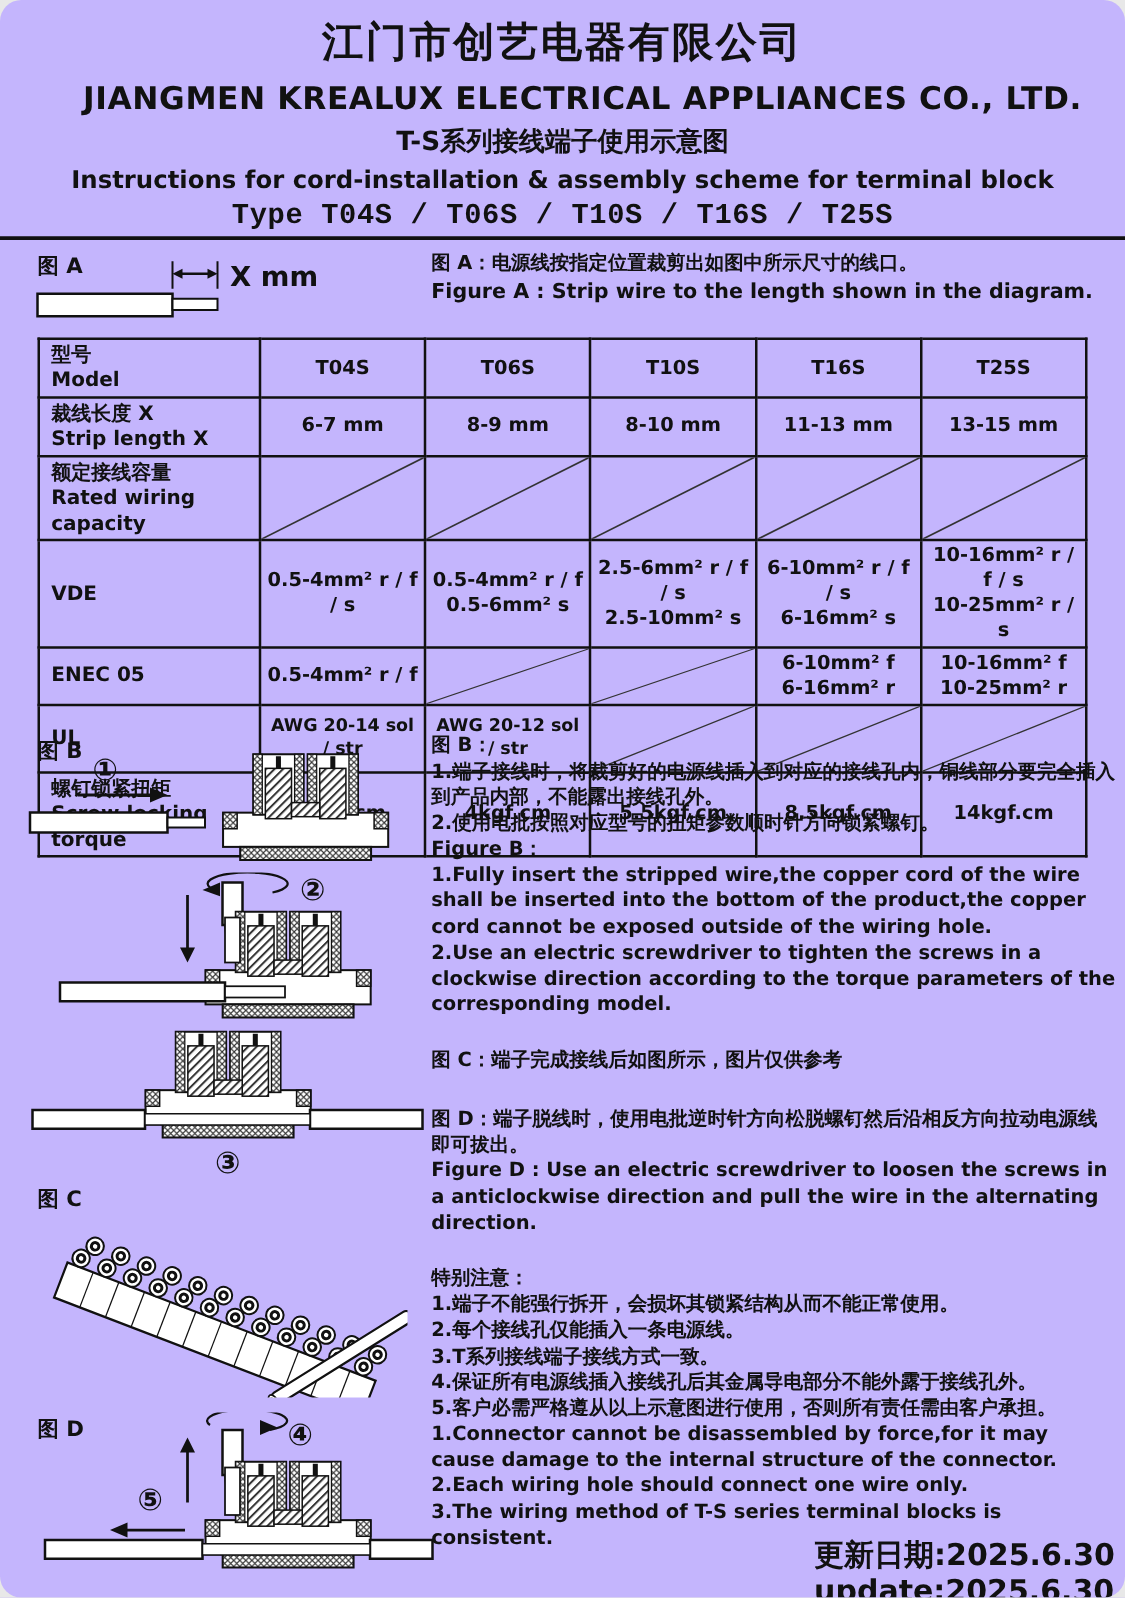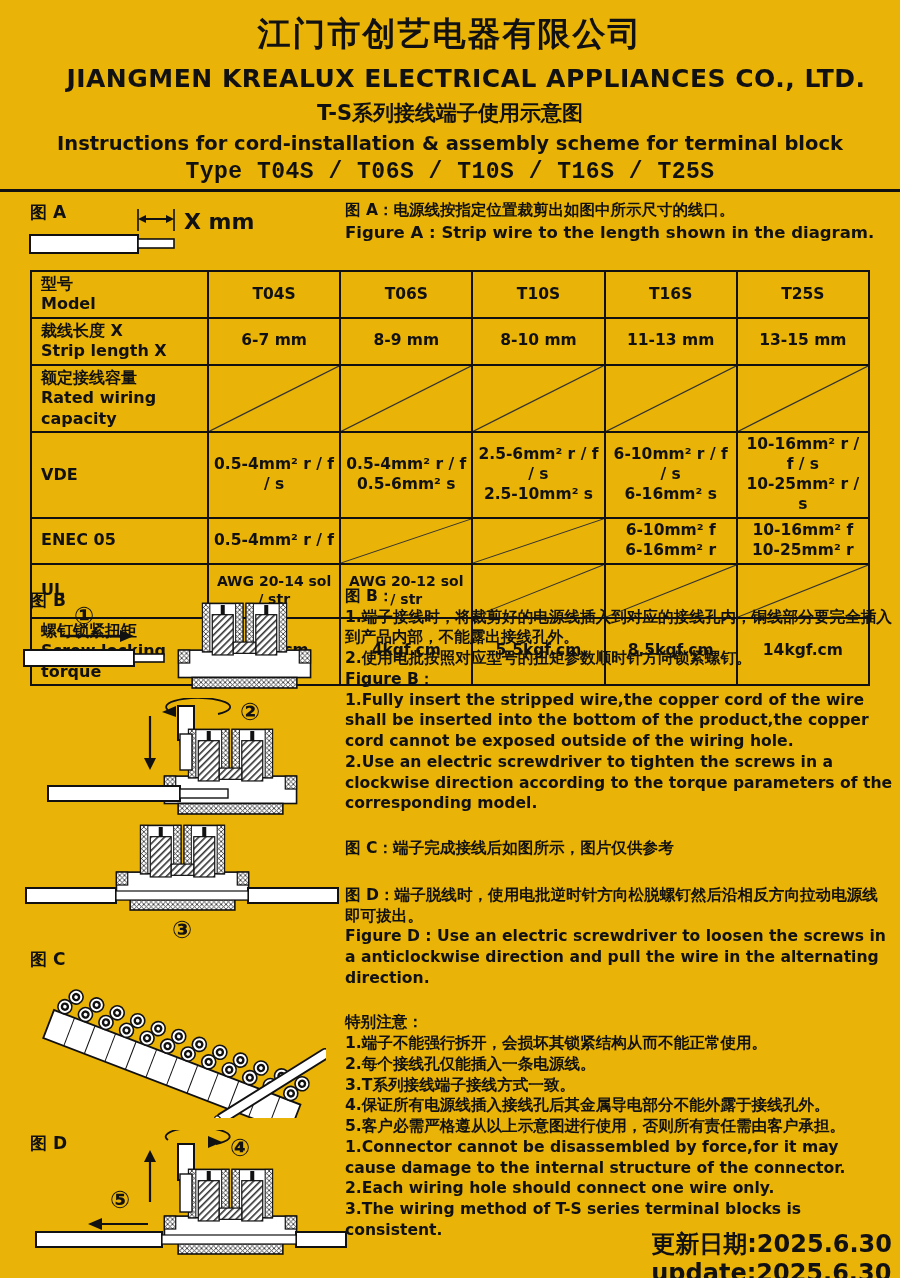--- a/index.html
+++ b/index.html
@@ -1,17 +1,17 @@
 <!DOCTYPE html>
 <html><head>
 <meta charset="utf-8">
 <style>
   html,body{margin:0;padding:0;background:#e8e8e8;}
-  .page{position:relative;width:900px;height:1278px;background:#eab308;color:#111;
-        font-family:"DejaVu Sans","Liberation Sans",sans-serif;font-weight:bold;overflow:hidden;margin:0 auto;}
+  .page{position:relative;width:900px;height:1278px;background:#c4b5fd;color:#111;
+        font-family:"DejaVu Sans","Liberation Sans",sans-serif;font-weight:bold;overflow:hidden;margin:0 auto;border-radius:17px;}
   .hdr{position:absolute;left:0;top:0;width:900px;text-align:center;}
   .h-cn{font-size:33px;margin-top:12px;letter-spacing:2px;}
   .h-en{font-size:25px;margin-top:7px;letter-spacing:.5px;padding-left:32px;}
   .h-series{font-size:21px;margin-top:6px;}
   .h-sub{font-size:19.5px;margin-top:5px;}
   .h-type{font-size:23px;margin-top:4px;letter-spacing:.5px;font-family:Liberation Mono, monospace;}
   .rule{position:absolute;left:0;top:189px;width:900px;height:3px;background:#111;}
   .figA-label{position:absolute;left:30px;top:201px;font-size:17px;}
   .figA-cap-cn{position:absolute;left:345px;top:200px;font-size:15.5px;}
   .figA-cap-en{position:absolute;left:345px;top:223px;font-size:16.5px;}

